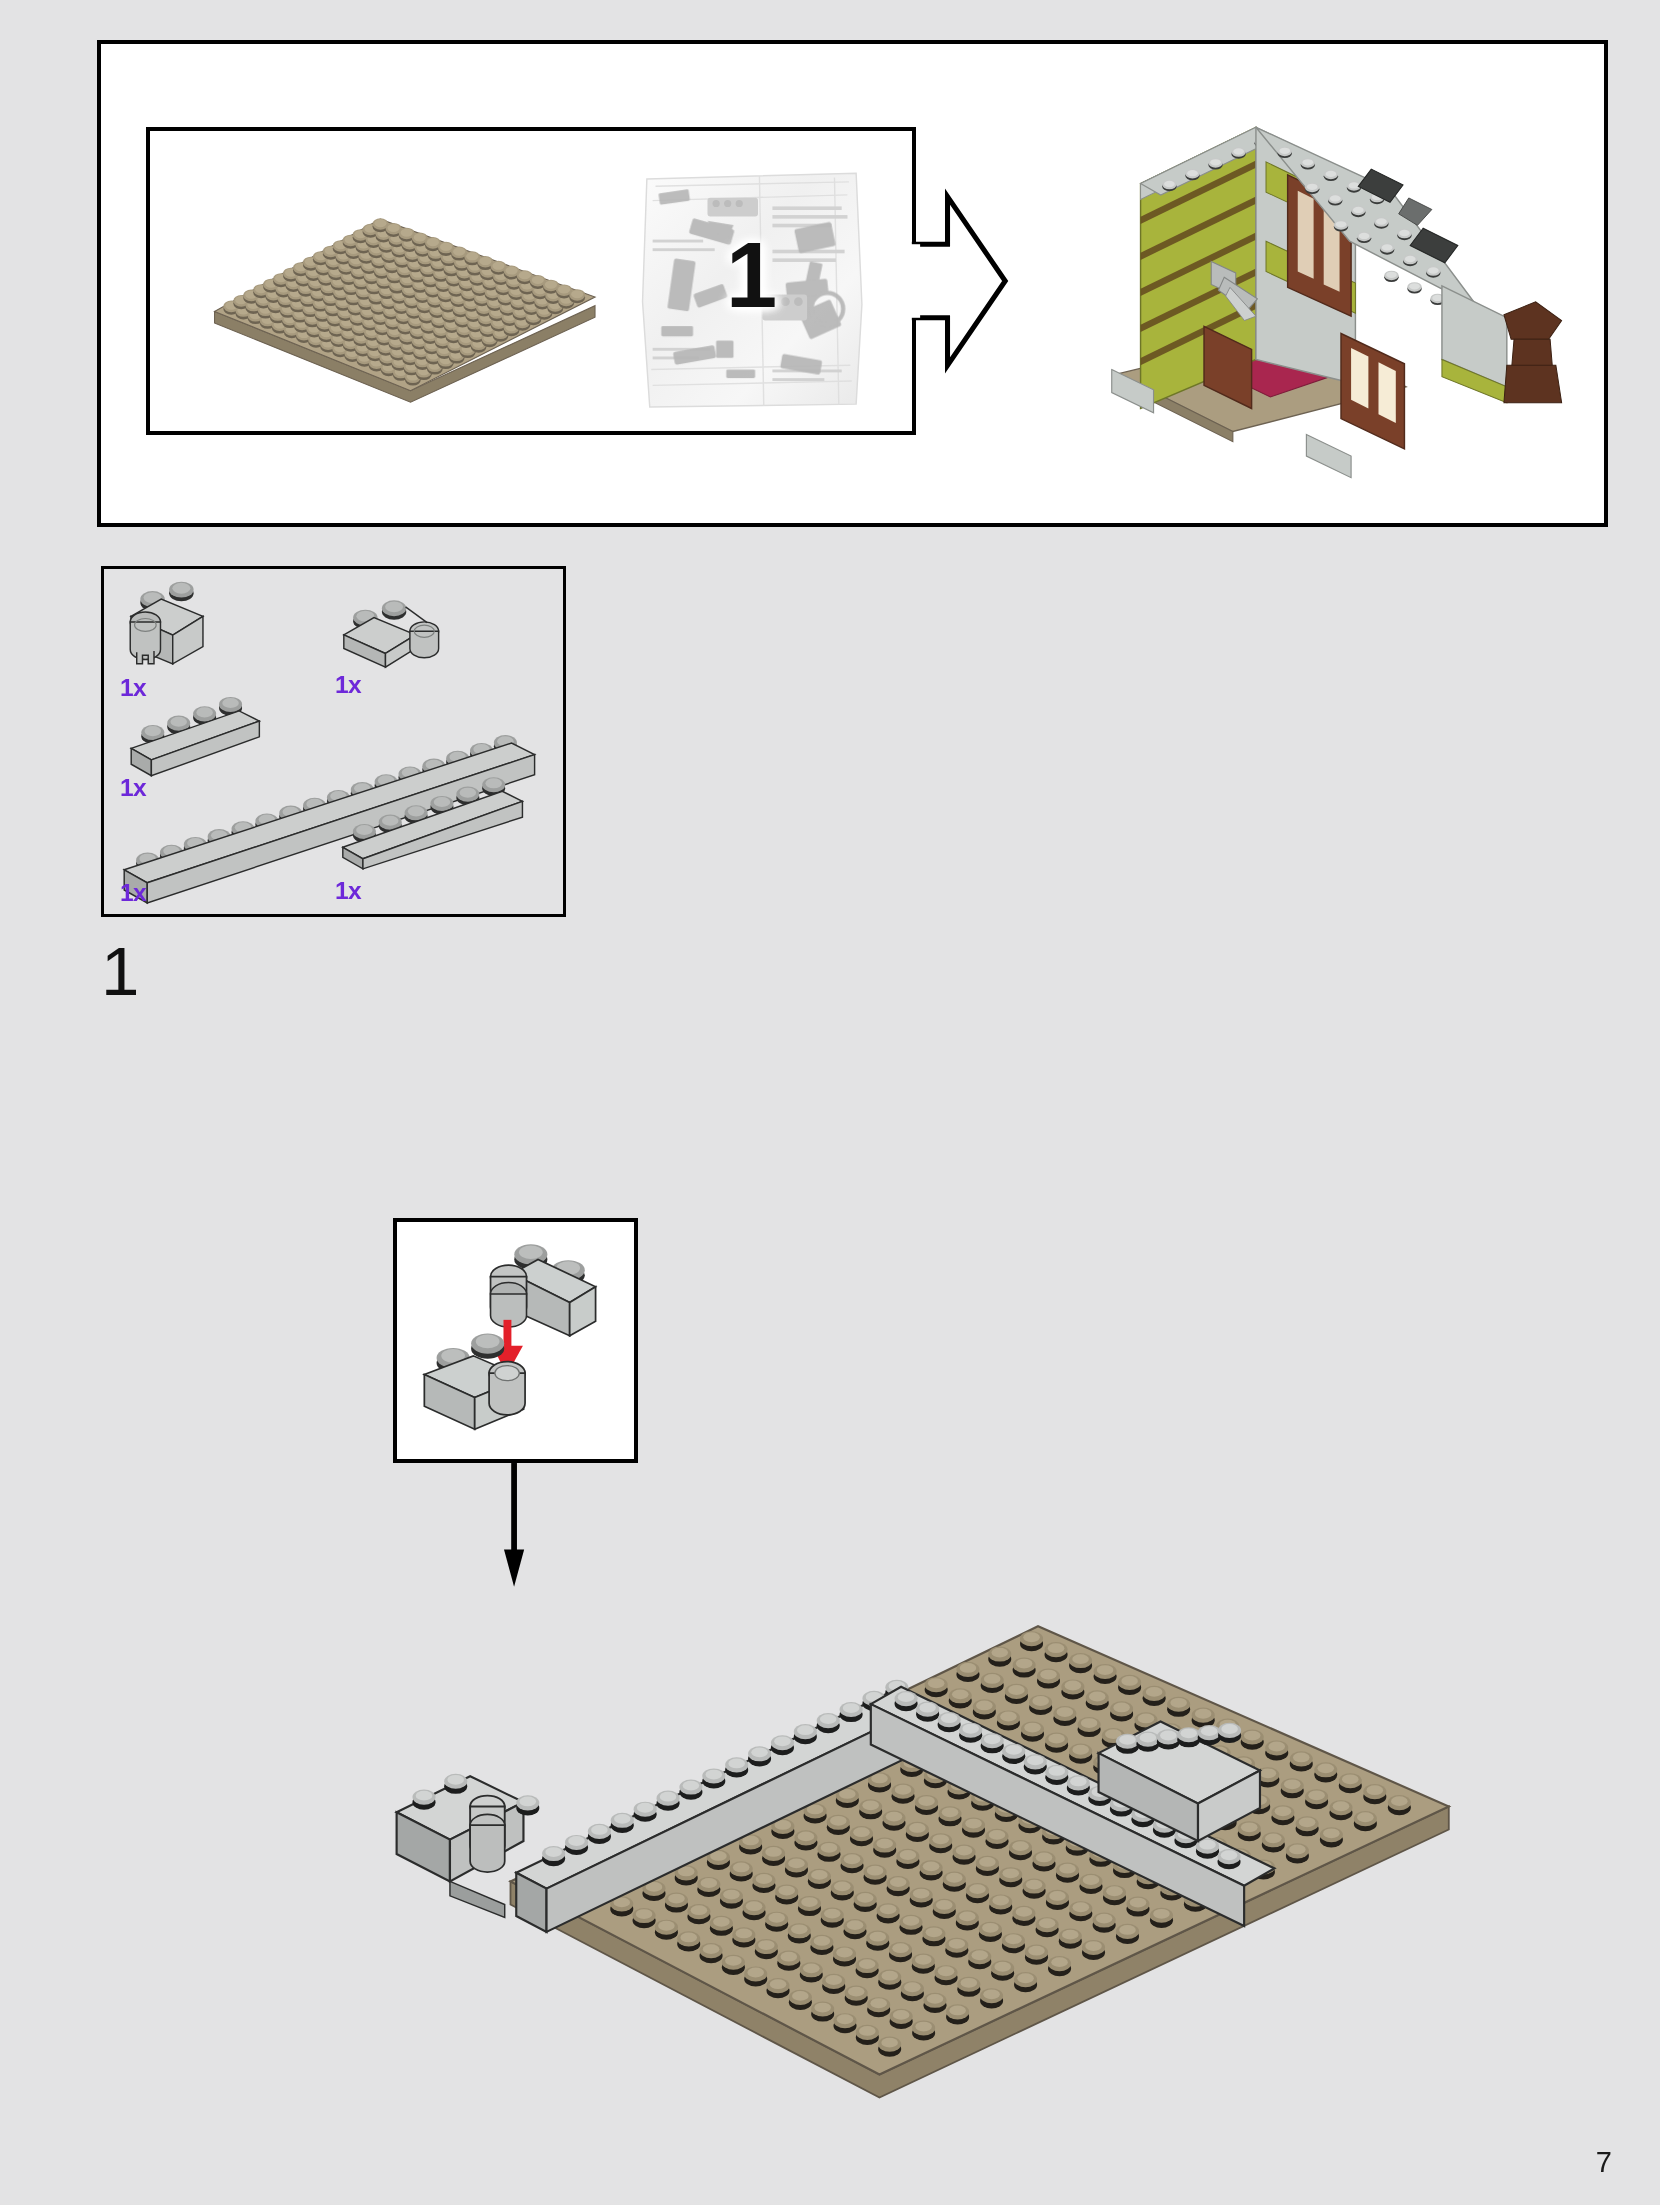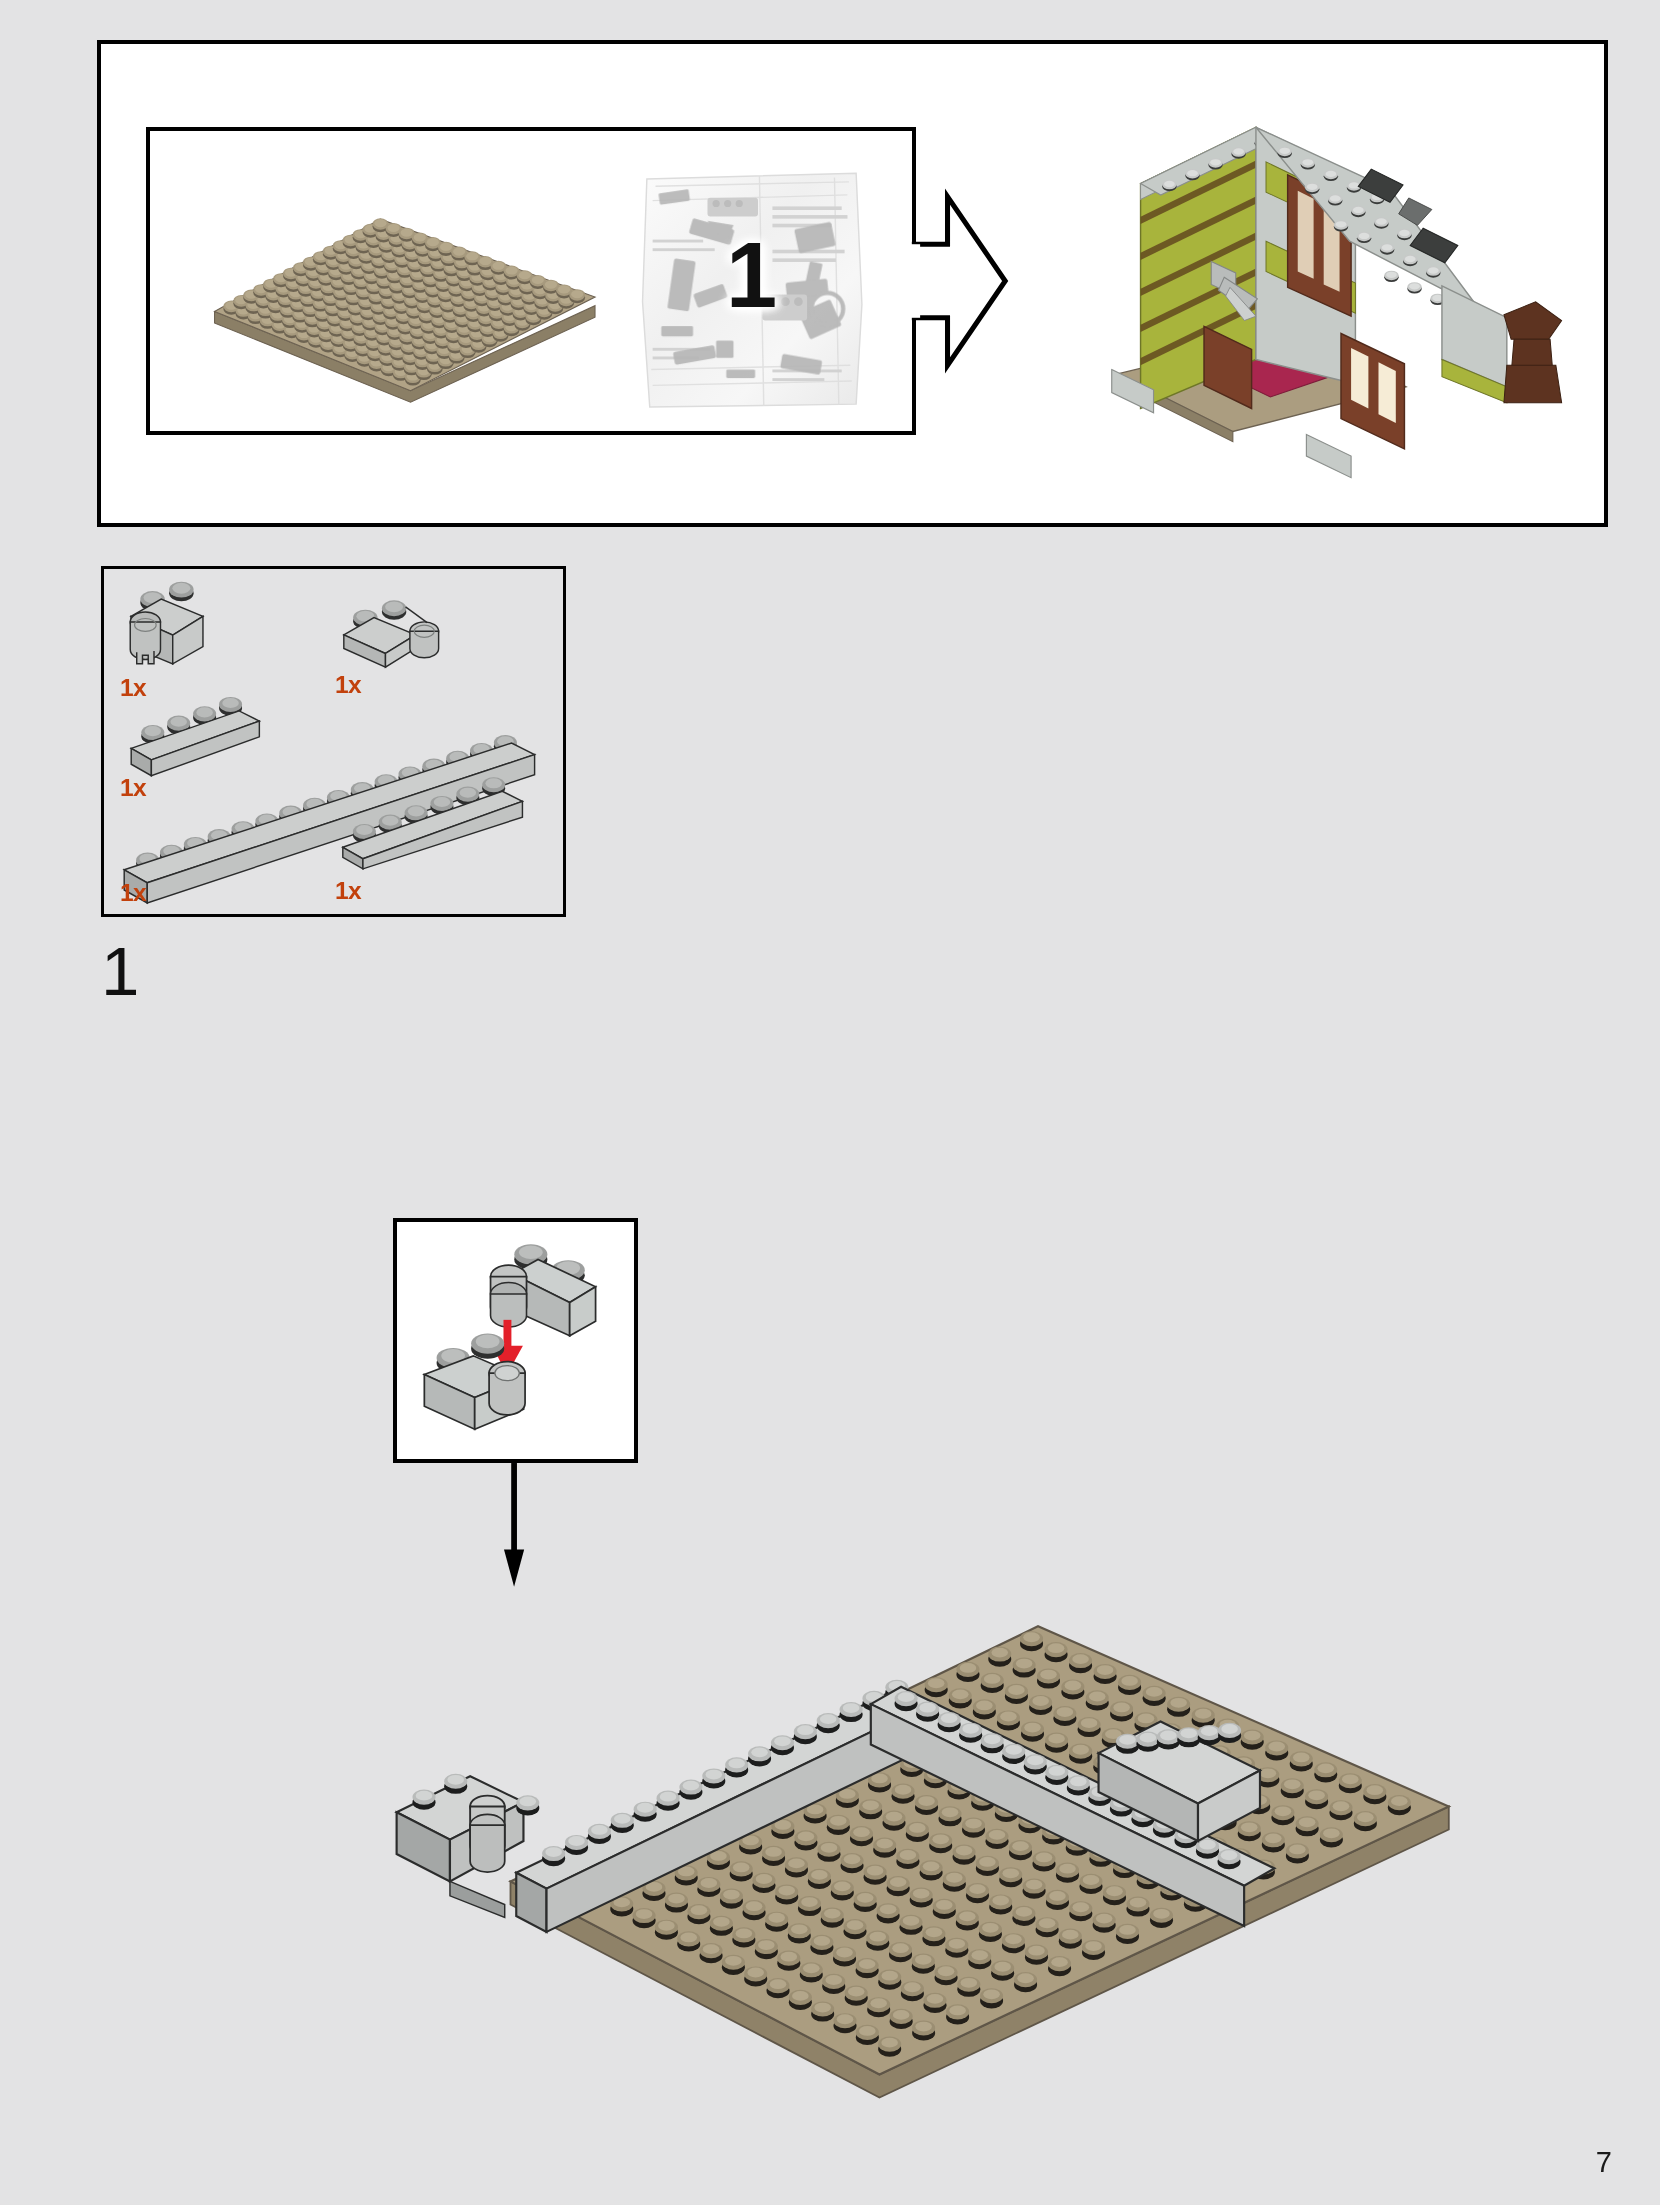--- a/index.html
+++ b/index.html
@@ -81,21 +81,21 @@
     width: 465px; height: 351px;
     background: #e3e3e4;
     border: 3.6px solid #000000;
   }
   .part-slot { position: absolute; }
   .qty {
     position: absolute;
     font-family: "Liberation Sans", sans-serif;
     font-size: 24.5px;
     font-weight: bold;
-    color: #c2410c;
+    color: #6d28d9;
     letter-spacing: -0.7px;
   }
 
   
   #step-number {
     position: absolute;
     left: 101px; top: 937px;
     font-family: "Liberation Sans", sans-serif;
     font-size: 69px;
     font-weight: 300;

